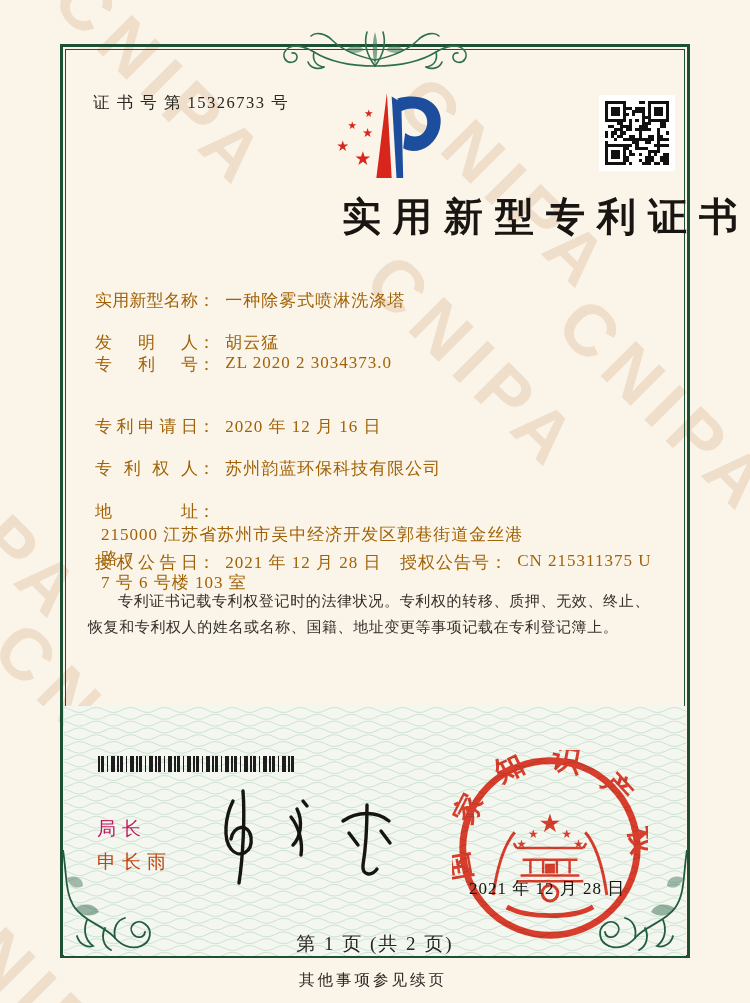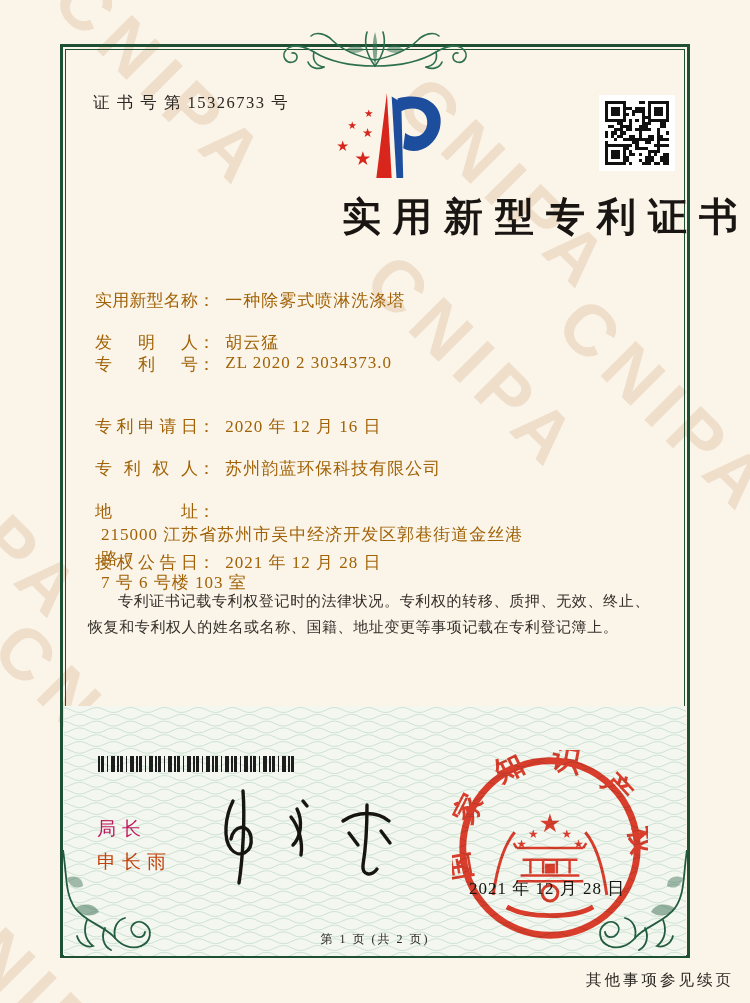--- a/index.html
+++ b/index.html
@@ -52,22 +52,22 @@
   
   .barcode{
     position:absolute;left:98px;top:756px;width:198px;height:16px;z-index:3;
     background:repeating-linear-gradient(90deg,#1d1d1d 0 2px,transparent 2px 3px,#1d1d1d 3px 6px,transparent 6px 9px,#1d1d1d 9px 10px,transparent 10px 13px,#1d1d1d 13px 17px,transparent 17px 19px);
   }
   .officer-title{position:absolute;left:97px;top:816px;font-size:19px;letter-spacing:6px;z-index:3;color:#be185d}
   .officer-name{position:absolute;left:97px;top:849px;font-size:19px;letter-spacing:6px;z-index:3;color:#c2410c}
   .signature{position:absolute;left:205px;top:786px;width:205px;height:102px;z-index:4}
   .seal{position:absolute;left:452px;top:750px;width:196px;height:196px;z-index:3;opacity:.93;mix-blend-mode:multiply}
   .seal-date{position:absolute;left:469px;top:877px;width:180px;font-size:17px;letter-spacing:1px;z-index:4;color:#151310}
-  .pageno{position:absolute;left:0;right:0;top:931px;text-align:center;font-size:12px;letter-spacing:2px;z-index:3}
-  .note{position:absolute;left:0;right:16px;top:970px;text-align:right;font-size:15.5px;letter-spacing:3px;z-index:3}
+  .pageno{position:absolute;left:0;right:0;top:931px;text-align:center;font-size:19px;letter-spacing:2px;z-index:3}
+  .note{position:absolute;left:0;right:4px;top:970px;text-align:center;font-size:15.5px;letter-spacing:3px;z-index:3}
 </style>
 </head>
 <body>
 
 <div class="wm" style="left:96px;top:-44px">CNIPA</div>
 <div class="wm" style="left:440px;top:60px">CNIPA</div>
 <div class="wm" style="left:408px;top:238px">CNIPA</div>
 <div class="wm" style="left:-88px;top:390px">CNIPA</div>
 <div class="wm" style="left:600px;top:282px">CNIPA</div>
 <div class="wm" style="left:36px;top:606px">CNIPA</div>
@@ -436,20 +436,24 @@
   <span class="flabel">专利权人</span><span class="colon">：</span>
   <span class="fvalue">苏州韵蓝环保科技有限公司</span>
 </div>
 <div class="frow" style="top:500px">
   <span class="flabel">地址</span><span class="colon">：</span>
   <span class="fvalue addrv"><span>215000 江苏省苏州市吴中经济开发区郭巷街道金丝港路 7</span><br><span>7 号 6 号楼 103 室</span></span>
 </div>
 <div class="frow" style="top:551px">
   <span class="flabel">授权公告日</span><span class="colon">：</span>
   <span class="fvalue">2021 年 12 月 28 日</span>
+  <span class="pair2">
+    <span class="flabel2">授权公告号</span><span class="colon">：</span>
+    <span class="fvalue">CN 215311375 U</span>
+  </span>
 </div>
 
 <div class="paras">
   <p>专利证书记载专利权登记时的法律状况。专利权的转移、质押、无效、终止、恢复和专利权人的姓名或名称、国籍、地址变更等事项记载在专利登记簿上。</p>
 </div>
 
 <div class="barcode"></div>
 
 <div class="officer-title">局长</div>
 <div class="officer-name">申长雨</div>

